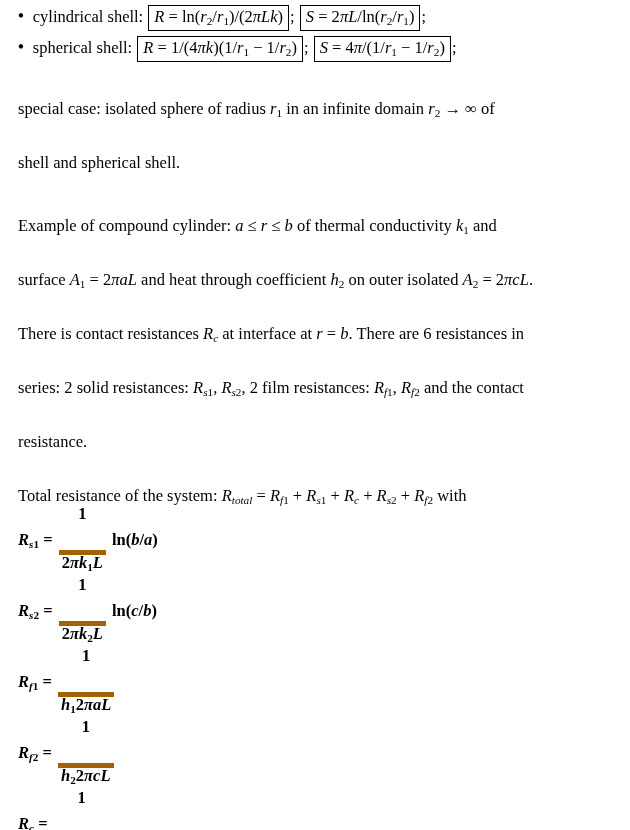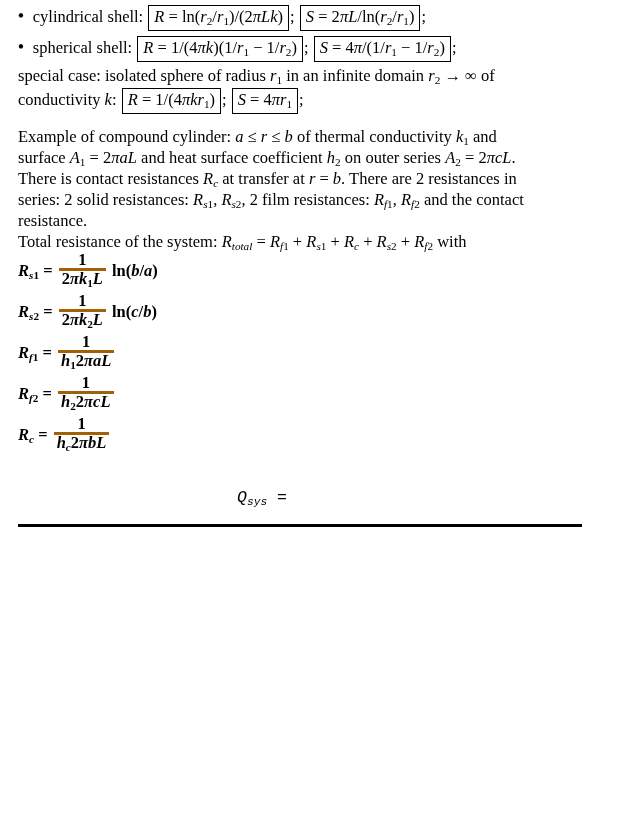--- a/index.html
+++ b/index.html
@@ -5,57 +5,57 @@
   * { box-sizing: border-box; }
   html, body { margin: 0; padding: 0; }
   body {
     width: 630px; height: 830px;
     background: #ffffff; color: #000000;
     font-family: "Liberation Serif", "DejaVu Serif", serif;
     font-size: 16.5px;
     overflow: hidden;
   }
   .page { padding: 3px 24px 13px 18px; width: 530px; }
-  .line { line-height: 21px; white-space: nowrap; }
+  .line { line-height: 21px; white-space: nowrap; margin-top: 33px; }
   .boxline { line-height: 1.1; padding: 1px 0 2px 0; white-space: nowrap; }
   .it { font-style: italic; }
   sub { font-size: 0.68em; line-height: 0; vertical-align: -0.3em; letter-spacing: 0; }
   .mbox { display: inline-block; border: 1px solid #000; padding: 2px 5px 3px 5px; margin: 1px 1px; line-height: 1.15; }
   .frac { display: inline-block; vertical-align: middle; text-align: center; margin: 0 2px; position: relative; top: -2px; }
   .frac .num, .frac .den { display: block; line-height: 1.0; padding: 0 3px; }
-  .frac .den { border-top: 3px solid #a16207; }
+  .frac .den { border-top: 5px solid #a16207; margin-top: 28px; }
   .eqline { margin: 0; padding: 2px 0 3px 0; line-height: 1.0; white-space: nowrap; font-weight: bold; }
   .bullet { display: inline-block; margin-right: 9px; transform: scale(1.1); }
   .gap-para { height: 9px; }
   .gap-heat { height: 17px; }
   .center-eq { text-align: center; margin: 10px 0 0 0; padding: 4px 0; white-space: nowrap; font-family: Liberation Mono, monospace; }
   .rule { height: 3px; background: #000000; width: 564px; margin-top: 13px; }
 </style>
 </head>
 <body>
 
 <div class="page">
 
   <section>
     <div class="boxline">
       <span class="bullet">•</span><span><span>cylindrical shell: </span><span class="mbox"><span class="it">R</span><span> = ln(</span><span class="it">r</span><sub>2</sub><span>/</span><span class="it">r</span><sub>1</sub><span>)/(2</span><span class="it">πLk</span><span>)</span></span><span>; </span><span class="mbox"><span class="it">S</span><span> = 2</span><span class="it">πL</span><span>/ln(</span><span class="it">r</span><sub>2</sub><span>/</span><span class="it">r</span><sub>1</sub><span>)</span></span><span>;</span></span>
     </div>
     <div class="boxline">
       <span class="bullet">•</span><span><span>spherical shell: </span><span class="mbox"><span class="it">R</span><span> = 1/(4</span><span class="it">πk</span><span>)(1/</span><span class="it">r</span><sub>1</sub><span> − 1/</span><span class="it">r</span><sub>2</sub><span>)</span></span><span>; </span><span class="mbox"><span class="it">S</span><span> = 4</span><span class="it">π</span><span>/(1/</span><span class="it">r</span><sub>1</sub><span> − 1/</span><span class="it">r</span><sub>2</sub><span>)</span></span><span>;</span></span>
     </div>
     <div class="line"><span>special case:  isolated sphere of radius </span><span class="it">r</span><sub>1</sub><span> in an infinite domain </span><span class="it">r</span><sub>2</sub><span> → ∞ of</span></div>
-    <div class="boxline"><span>conductivity </span><span class="it">k</span><span>: </span><span class="mbox"><span class="it">R</span><span> = 1/(4</span><span class="it">πkr</span><sub>1</sub><span>)</span></span><span>; </span><span class="mbox"><span class="it">S</span><span> = 4</span><span class="it">πr</span><sub>1</sub></span><span>;</span></div>
+    <div class="line"><span>shell and spherical shell.</span></div>
   </section>
 
   <div class="gap-para"></div>
 
   <section>
     <div class="line"><span>Example of compound cylinder:  </span><span class="it">a</span><span> ≤ </span><span class="it">r</span><span> ≤ </span><span class="it">b</span><span> of thermal conductivity </span><span class="it">k</span><sub>1</sub><span> and</span></div>
-    <div class="line"><span>surface </span><span class="it">A</span><sub>1</sub><span> = 2</span><span class="it">πaL</span><span> and heat surface coefficient </span><span class="it">h</span><sub>2</sub><span> on outer series </span><span class="it">A</span><sub>2</sub><span> = 2</span><span class="it">πcL</span><span>.</span></div>
-    <div class="line"><span>There is contact resistances </span><span class="it">R</span><sub class="it">c</sub><span> at transfer at </span><span class="it">r</span><span> = </span><span class="it">b</span><span>.  There are 2 resistances in</span></div>
+    <div class="line"><span>surface </span><span class="it">A</span><sub>1</sub><span> = 2</span><span class="it">πaL</span><span> and heat through coefficient </span><span class="it">h</span><sub>2</sub><span> on outer isolated </span><span class="it">A</span><sub>2</sub><span> = 2</span><span class="it">πcL</span><span>.</span></div>
+    <div class="line"><span>There is contact resistances </span><span class="it">R</span><sub class="it">c</sub><span> at interface at </span><span class="it">r</span><span> = </span><span class="it">b</span><span>.  There are 6 resistances in</span></div>
     <div class="line"><span>series: 2 solid resistances:  </span><span class="it">R</span><sub class="it">s</sub><sub>1</sub><span>, </span><span class="it">R</span><sub class="it">s</sub><sub>2</sub><span>, 2 film resistances:  </span><span class="it">R</span><sub class="it">f</sub><sub>1</sub><span>, </span><span class="it">R</span><sub class="it">f</sub><sub>2</sub><span> and the contact</span></div>
     <div class="line"><span>resistance.</span></div>
     <div class="line"><span>Total resistance of the system:  </span><span class="it">R</span><sub class="it">total</sub><span> = </span><span class="it">R</span><sub class="it">f</sub><sub>1</sub><span> + </span><span class="it">R</span><sub class="it">s</sub><sub>1</sub><span> + </span><span class="it">R</span><sub class="it">c</sub><span> + </span><span class="it">R</span><sub class="it">s</sub><sub>2</sub><span> + </span><span class="it">R</span><sub class="it">f</sub><sub>2</sub><span> with</span></div>
     <div class="eqline"><span class="it">R</span><sub class="it">s</sub><sub>1</sub><span> = </span><span class="frac"><span class="num"><span>1</span></span><span class="den"><span>2</span><span class="it">πk</span><sub>1</sub><span class="it">L</span></span></span><span> ln(</span><span class="it">b</span><span>/</span><span class="it">a</span><span>)</span></div>
     <div class="eqline"><span class="it">R</span><sub class="it">s</sub><sub>2</sub><span> = </span><span class="frac"><span class="num"><span>1</span></span><span class="den"><span>2</span><span class="it">πk</span><sub>2</sub><span class="it">L</span></span></span><span> ln(</span><span class="it">c</span><span>/</span><span class="it">b</span><span>)</span></div>
     <div class="eqline"><span class="it">R</span><sub class="it">f</sub><sub>1</sub><span> = </span><span class="frac"><span class="num"><span>1</span></span><span class="den"><span class="it">h</span><sub>1</sub><span>2</span><span class="it">πaL</span></span></span></div>
     <div class="eqline"><span class="it">R</span><sub class="it">f</sub><sub>2</sub><span> = </span><span class="frac"><span class="num"><span>1</span></span><span class="den"><span class="it">h</span><sub>2</sub><span>2</span><span class="it">πcL</span></span></span></div>
     <div class="eqline"><span class="it">R</span><sub class="it">c</sub><span> = </span><span class="frac"><span class="num"><span>1</span></span><span class="den"><span class="it">h</span><sub class="it">c</sub><span>2</span><span class="it">πbL</span></span></span></div>
   </section>
 

